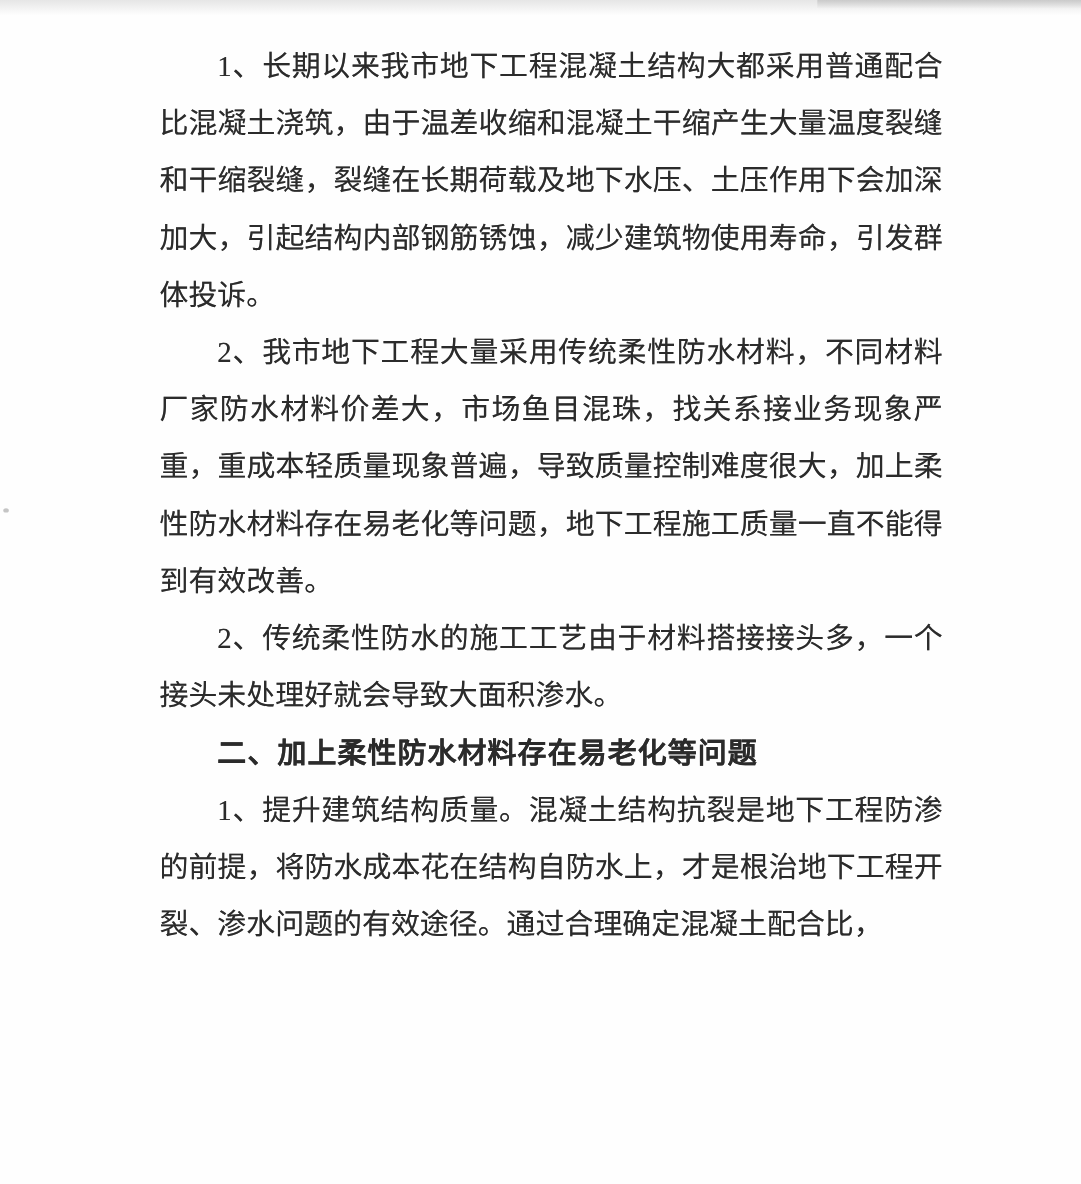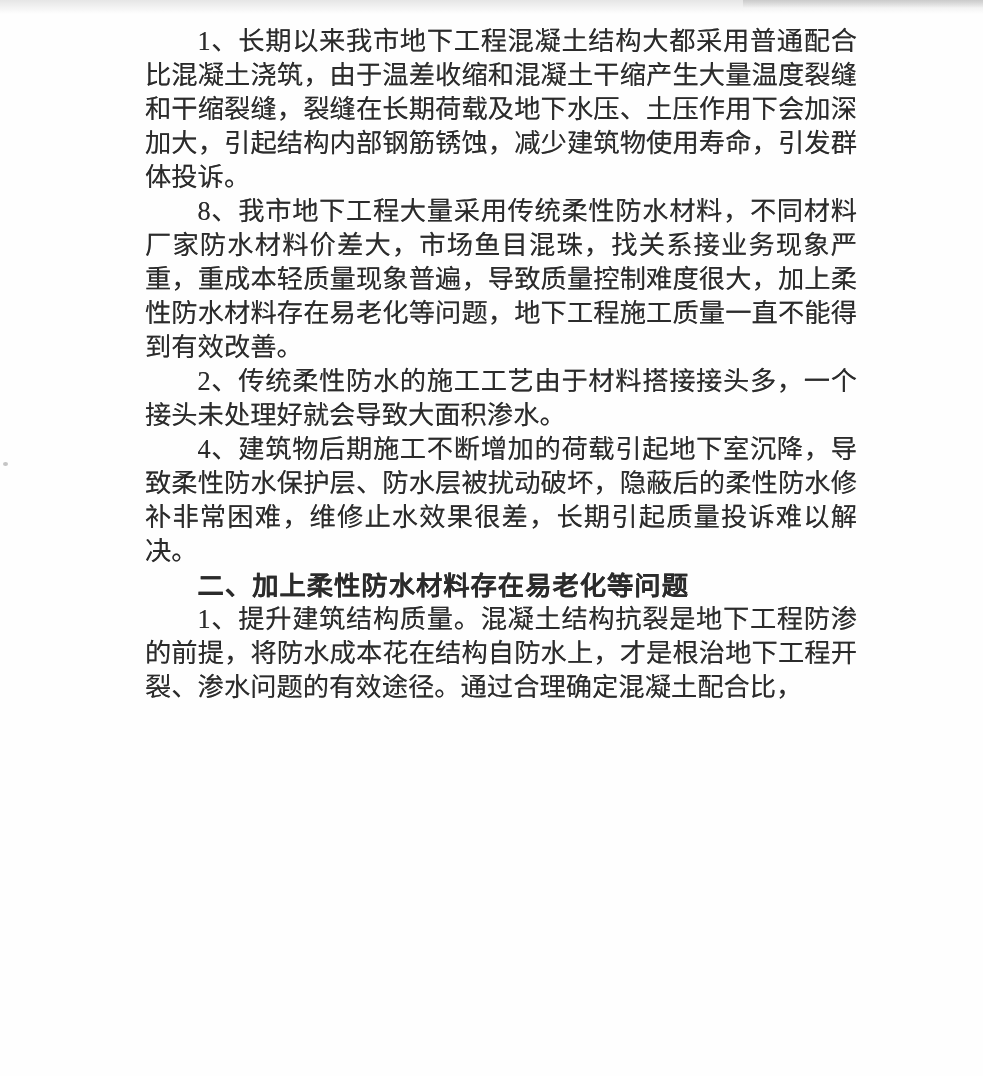--- a/index.html
+++ b/index.html
@@ -28,24 +28,24 @@
   .scan-edge-top-right {
     position: absolute;
     top: 0; right: 0;
     width: 240px; height: 8px;
     background: linear-gradient(to bottom, rgba(175,175,175,0.5), rgba(255,255,255,0));
     pointer-events: none;
   }
   .doc {
     position: absolute;
     left: 145px;
-    top: 25px;
+    top: 35px;
     width: 712px;
     font-size: 26.3px;
-    line-height: 34px;
+    line-height: 52px;
     letter-spacing: 0;
   }
   .para {
     margin: 0;
     padding: 0;
     text-indent: 2em;
     text-align: justify;
     text-justify: inter-character;
     text-align-last: left;
     
@@ -71,19 +71,18 @@
 </style>
 </head>
 <body>
 
 <div class="page" style="--paper: #fefefe; --ink: #2b2b2b;">
   <div class="scan-edge-top"></div>
   <div class="scan-edge-top-right"></div>
   <div class="scan-speck"></div>
   <div class="doc">
       <p class="para body">1、长期以来我市地下工程混凝土结构大都采用普通配合比混凝土浇筑，由于温差收缩和混凝土干缩产生大量温度裂缝和干缩裂缝，裂缝在长期荷载及地下水压、土压作用下会加深加大，引起结构内部钢筋锈蚀，减少建筑物使用寿命，引发群体投诉。</p>
-      <p class="para body">8、我市地下工程大量采用传统柔性防水材料，不同材料厂家防水材料价差大，市场鱼目混珠，找关系接业务现象严重，重成本轻质量现象普遍，导致质量控制难度很大，加上柔性防水材料存在易老化等问题，地下工程施工质量一直不能得到有效改善。</p>
+      <p class="para body">2、我市地下工程大量采用传统柔性防水材料，不同材料厂家防水材料价差大，市场鱼目混珠，找关系接业务现象严重，重成本轻质量现象普遍，导致质量控制难度很大，加上柔性防水材料存在易老化等问题，地下工程施工质量一直不能得到有效改善。</p>
       <p class="para body">2、传统柔性防水的施工工艺由于材料搭接接头多，一个接头未处理好就会导致大面积渗水。</p>
-      <p class="para body">4、建筑物后期施工不断增加的荷载引起地下室沉降，导致柔性防水保护层、防水层被扰动破坏，隐蔽后的柔性防水修补非常困难，维修止水效果很差，长期引起质量投诉难以解决。</p>
       <p class="para heading">二、加上柔性防水材料存在易老化等问题</p>
       <p class="para body">1、提升建筑结构质量。混凝土结构抗裂是地下工程防渗的前提，将防水成本花在结构自防水上，才是根治地下工程开裂、渗水问题的有效途径。通过合理确定混凝土配合比，</p>
     </div>
 </div>
 
 </body></html>

